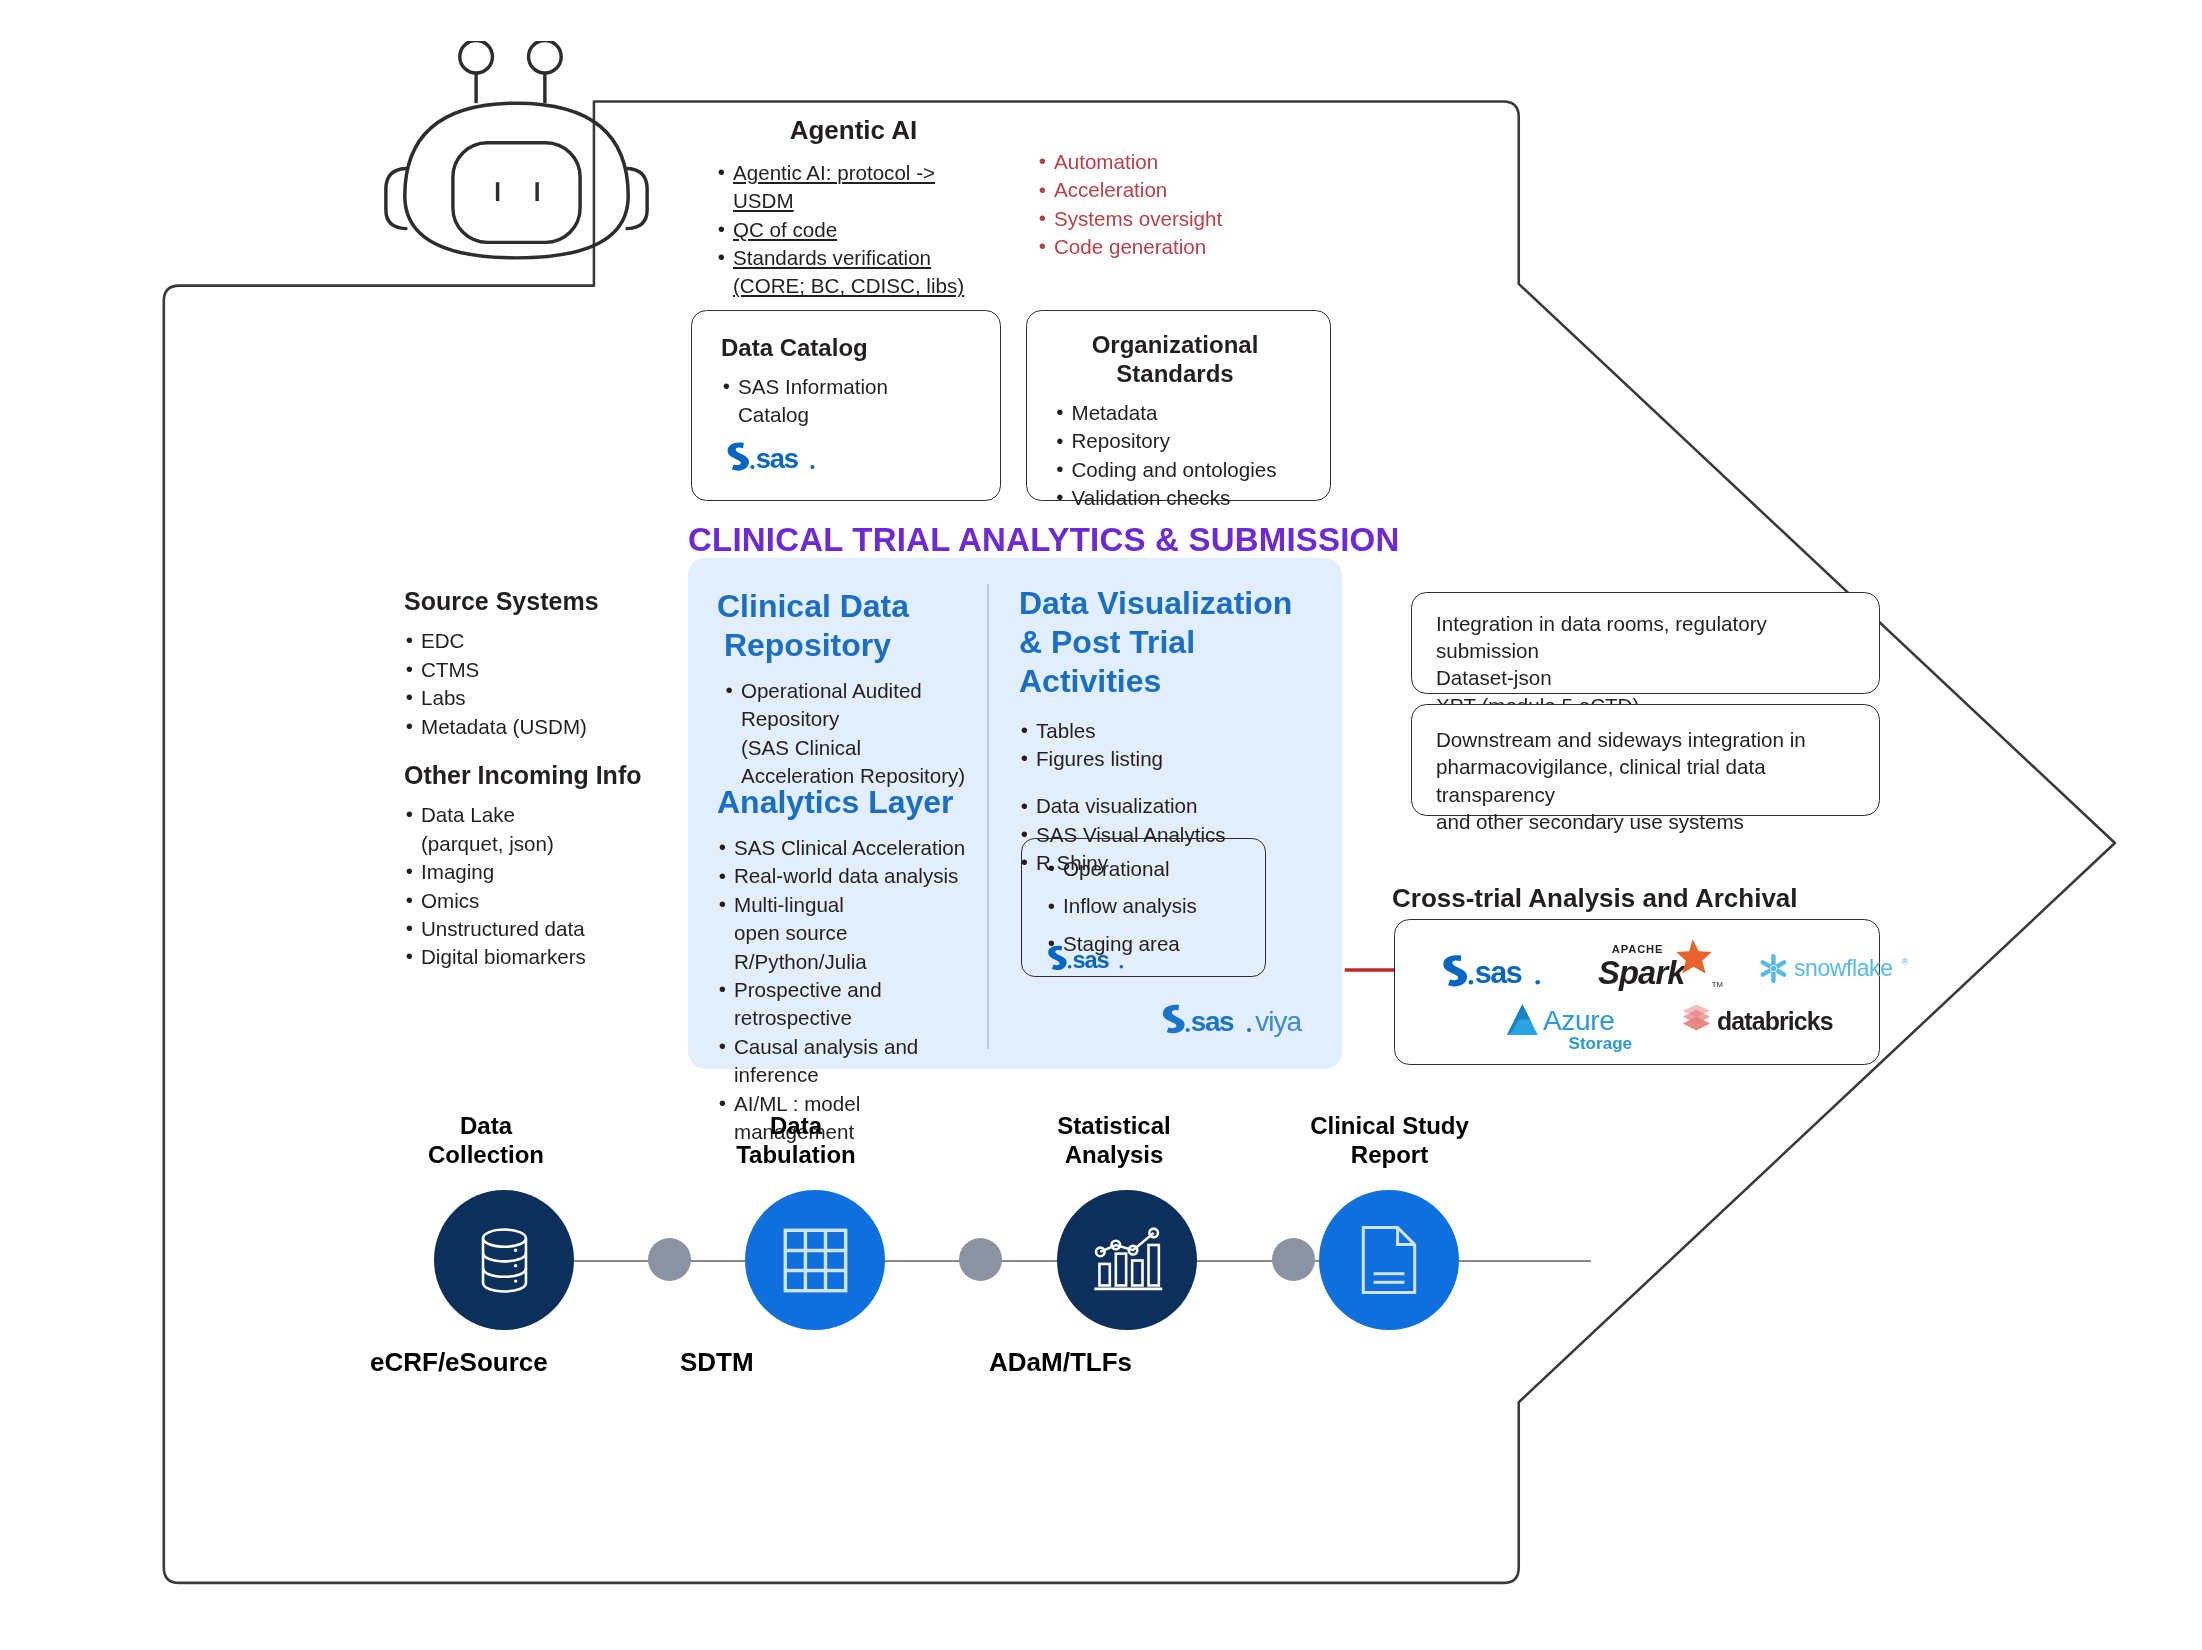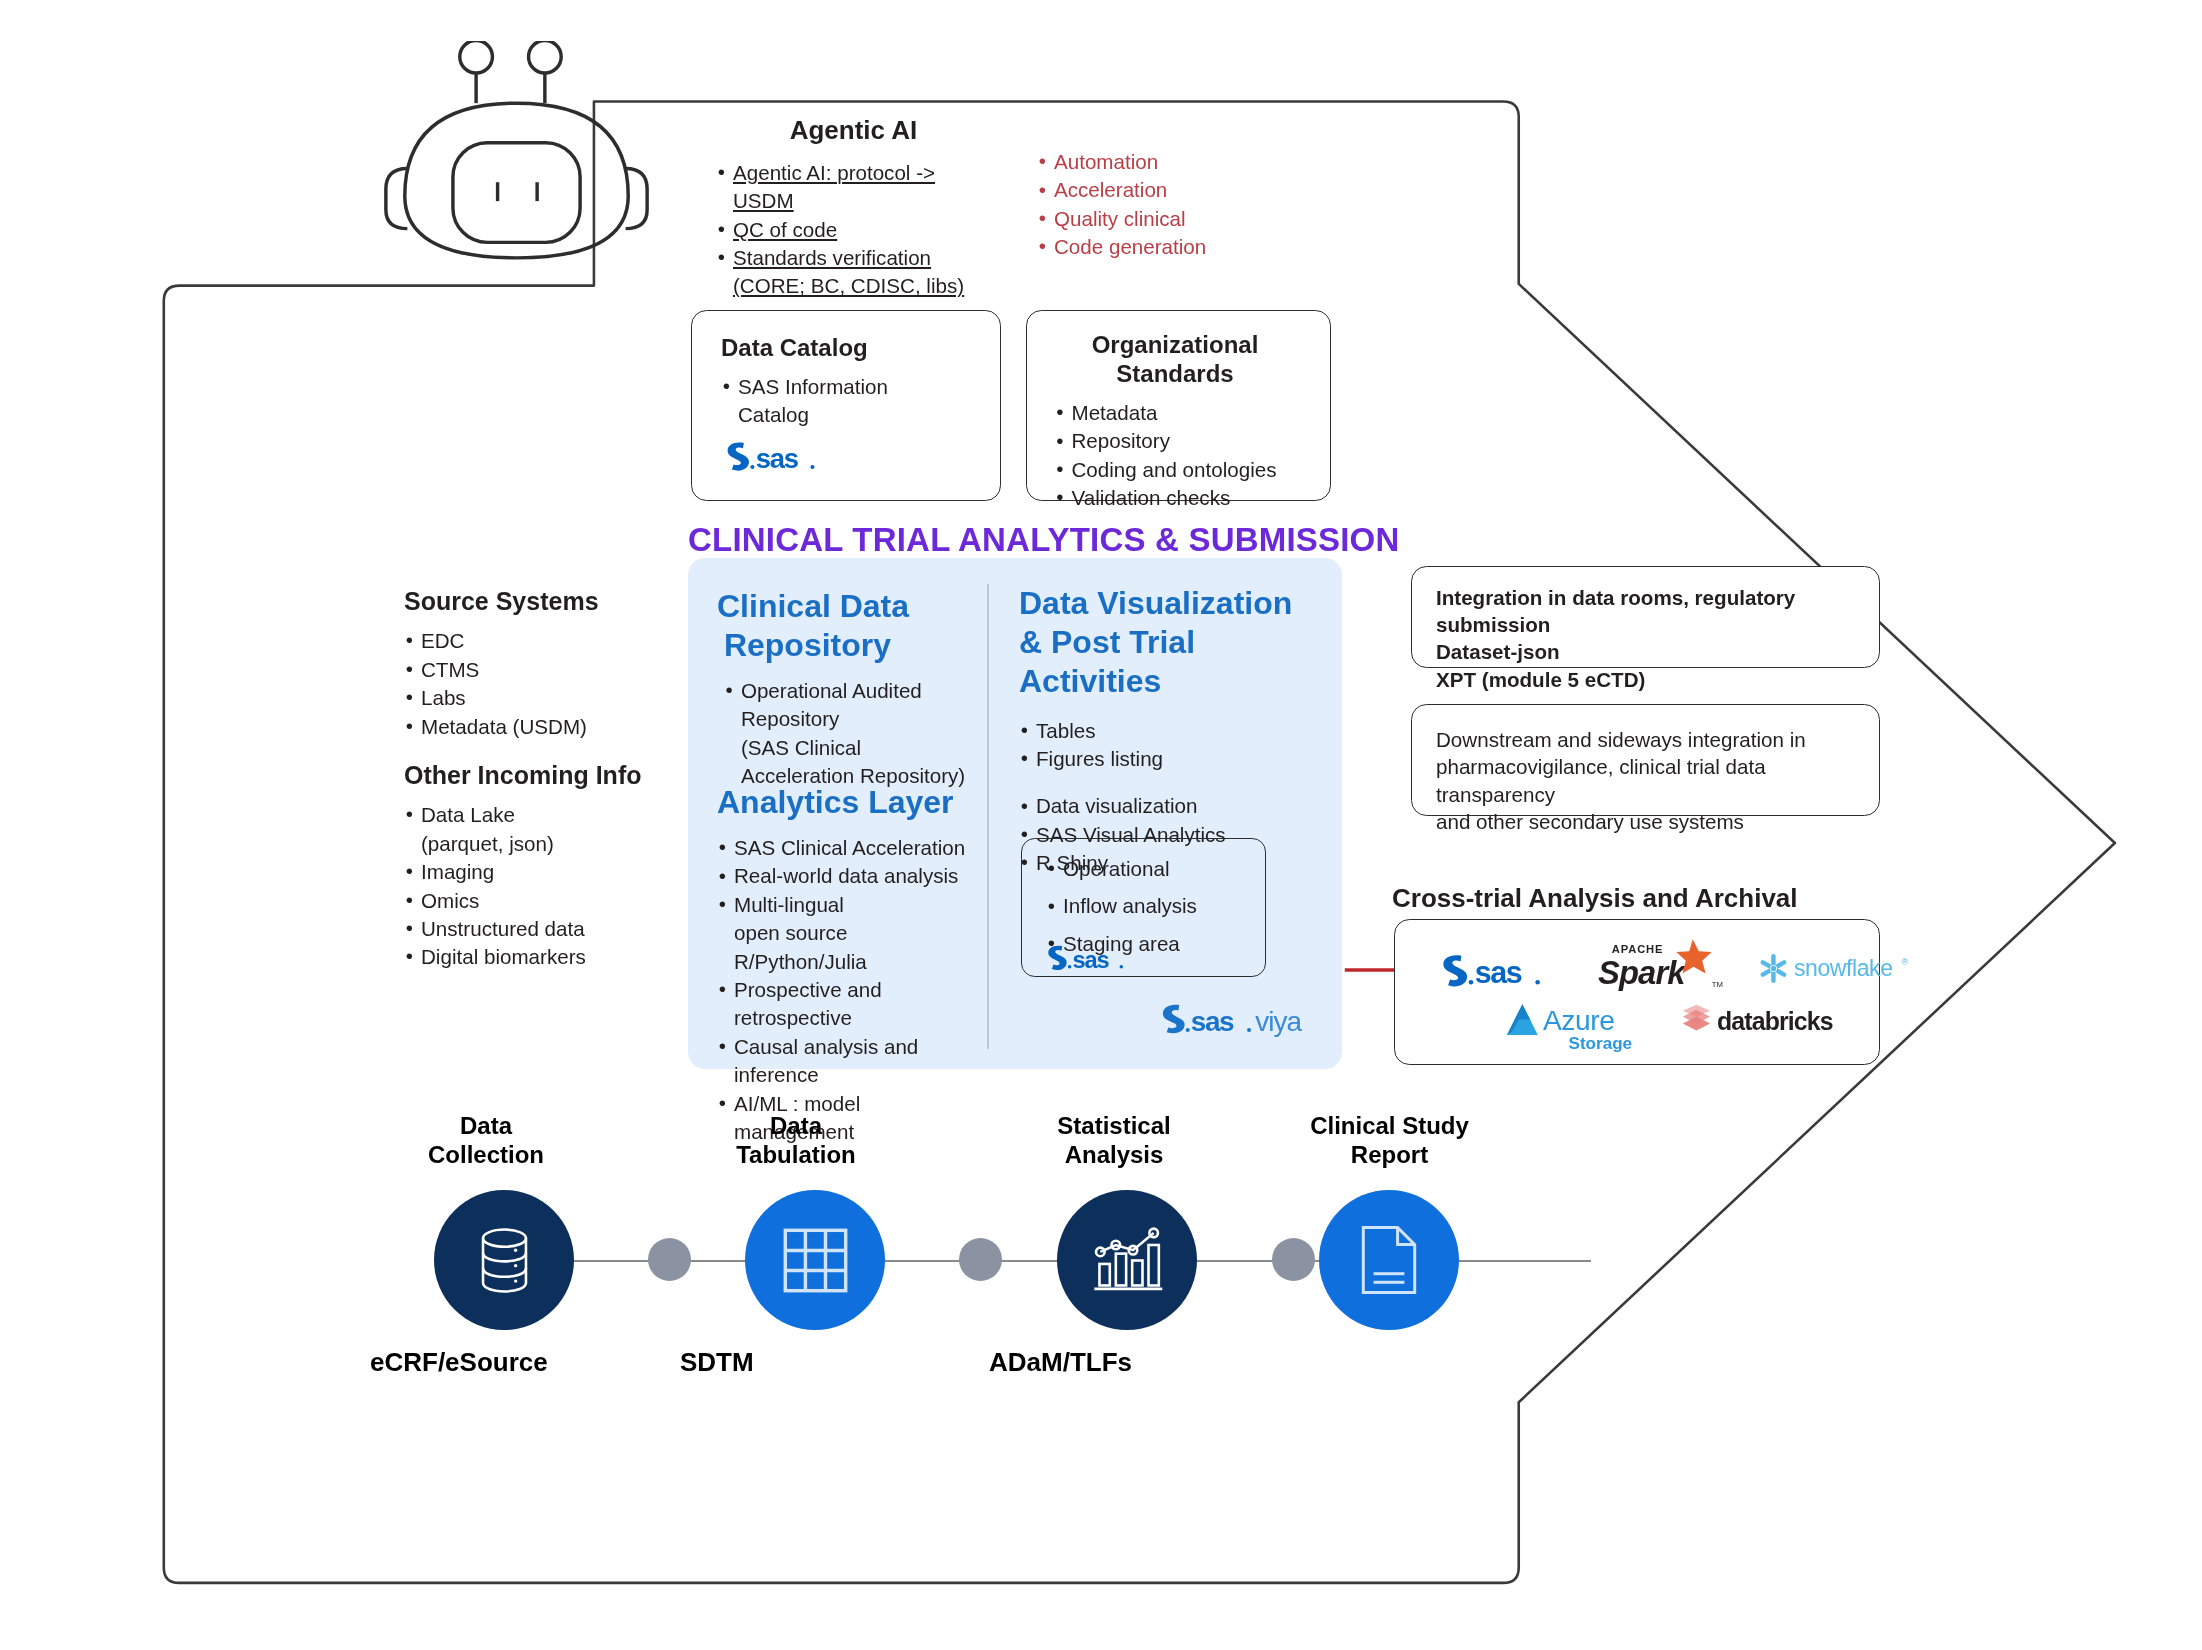--- a/index.html
+++ b/index.html
@@ -86,21 +86,21 @@
       <li>QC of code</li>
       <li>Standards verification</li>
       <li class="cont">(CORE; BC, CDISC, libs)</li>
     </ul>
   </div>
 
   <div class="abs" style="left:1037px;top:148px;">
     <ul class="bl red">
       <li>Automation</li>
       <li>Acceleration</li>
-      <li>Quality clinical</li>
+      <li>Systems oversight</li>
       <li>Code generation</li>
     </ul>
   </div>
 
   <div class="rbox" style="left:691px;top:310px;width:310px;height:191px;">
     <div class="h-blk-2" style="position:absolute;left:29px;top:22.4px;">Data Catalog</div>
     <ul class="bl" style="position:absolute;left:29px;top:62px;width:258px;">
       <li>SAS Information</li>
       <li class="cont">Catalog</li>
     </ul>
@@ -217,21 +217,21 @@
       <circle cx="116" cy="40" r="2.6" fill="#1a74c9"></circle>
       <text x="124" y="41" font-family="Liberation Sans, sans-serif" font-size="36" font-weight="400" fill="#3a8ad6" letter-spacing="-1.2">viya</text>
     </svg>
   </div>
 
   <svg class="abs" style="left:1344px;top:953px;width:95px;height:34px;" viewBox="0 0 110 40">
     <line x1="0" y1="20" x2="72" y2="20" stroke="#c0272d" stroke-width="4"></line>
     <polygon points="70,6 104,20 70,34" fill="#c0272d"></polygon>
   </svg>
 
-  <div class="rbox" style="left:1411px;top:566px;width:469px;height:102px;border-width:1.7px;font-weight:bold;">
+  <div class="rbox" style="left:1411px;top:592px;width:469px;height:102px;border-width:1.7px;">
     <div class="plain" style="position:absolute;left:24px;top:17px;width:430px;line-height:1.32;">
       <div>Integration in data rooms, regulatory submission</div>
       <div>Dataset-json</div>
       <div>XPT (module 5 eCTD)</div>
     </div>
   </div>
 
   <div class="rbox" style="left:1411px;top:704px;width:469px;height:112px;border-width:1.7px;">
     <div class="plain" style="position:absolute;left:24px;top:20.6px;width:439px;line-height:1.34;">
       <div>Downstream and sideways integration in</div>

